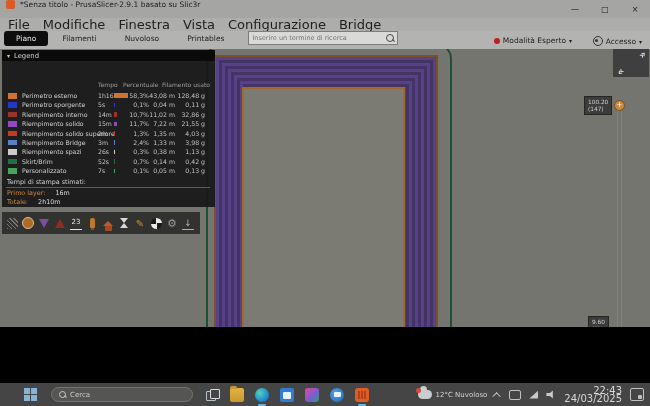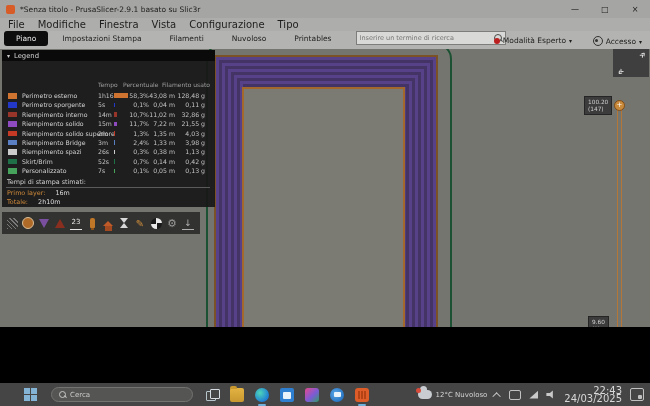--- a/index.html
+++ b/index.html
@@ -2,29 +2,29 @@
 <html><head>
 <meta charset="utf-8">
 <style>
   html,body{margin:0;padding:0;background:#000;}
   .screen{position:relative;width:650px;height:406px;overflow:hidden;
     font-family:"DejaVu Sans","Liberation Sans",sans-serif;
     -webkit-font-smoothing:antialiased;}
   .abs{position:absolute;}
 
   
-  .titlebar{left:0;top:0;width:650px;height:18px;background:#a5a5a3;display:flex;align-items:center;}
+  .titlebar{left:0;top:0;width:650px;height:18px;background:#a5a5a3;display:flex;align-items:flex-start;}
   .app-icon{width:9px;height:9px;margin:0 5px 0 6px;background:#d85c28;border-radius:2px;}
   .win-title{font-size:7.5px;color:#1d1d1d;}
   .win-controls{margin-left:auto;display:flex;height:18px;}
   .winbtn{width:30px;height:18px;display:flex;align-items:center;justify-content:center;
     font-size:8px;color:#222;}
   
   .menubar{left:0;top:18px;width:650px;height:13px;background:#adadab;display:flex;align-items:center;gap:13px;padding-left:8px;box-sizing:border-box;}
-  .menu-item{font-size:10px;color:#1e1e1e;}
+  .menu-item{font-size:13px;color:#1e1e1e;}
   
   .tabbar{left:0;top:31px;width:650px;height:18px;background:#b3b3b1;display:flex;align-items:flex-start;}
   .tab{font-size:7.5px;color:#1e1e1e;padding:3px 14px;}
   .tab.active{background:#0d0d0d;color:#e8e8e8;border-radius:3px;margin-left:4px;padding:3px 12px;}
   .searchbox{position:relative;width:148px;height:12px;background:#d9d9d7;border:1px solid #7d7d7b;margin-left:10px;display:flex;align-items:center;}
   .searchbox input{border:0;background:transparent;outline:none;width:130px;font-size:6.5px;color:#333;padding-left:3px;font-family:"DejaVu Sans",sans-serif;}
   .mag{position:absolute;right:3px;top:2px;width:6px;height:6px;border:1.2px solid #4a4a4a;border-radius:50%;}
   .mag:after{content:"";position:absolute;left:5px;top:5px;width:3px;height:1.2px;background:#4a4a4a;transform:rotate(45deg);}
   .mode-group{position:absolute;right:78px;top:36px;display:flex;align-items:center;gap:3px;}
   .red-dot{width:6px;height:6px;border-radius:50%;background:#bb1f1f;}
@@ -175,26 +175,25 @@
       <span class="winbtn">×</span>
     </span>
   </div>
 
   <div class="abs menubar">
     <span class="menu-item">File</span>
     <span class="menu-item">Modifiche</span>
     <span class="menu-item">Finestra</span>
     <span class="menu-item">Vista</span>
     <span class="menu-item">Configurazione</span>
-    <span class="menu-item">Tipo</span>
+    <span class="menu-item">Bridge</span>
   </div>
 
   <div class="abs tabbar">
     <span class="tab active">Piano</span>
-    <span class="tab">Impostazioni Stampa</span>
     <span class="tab">Filamenti</span>
     <span class="tab">Nuvoloso</span>
     <span class="tab">Printables</span>
     <span class="searchbox">
       <input placeholder="Inserire un termine di ricerca" style="">
       <span class="mag"></span>
     </span>
   </div>
   <div class="mode-group">
     <span class="red-dot"></span>

